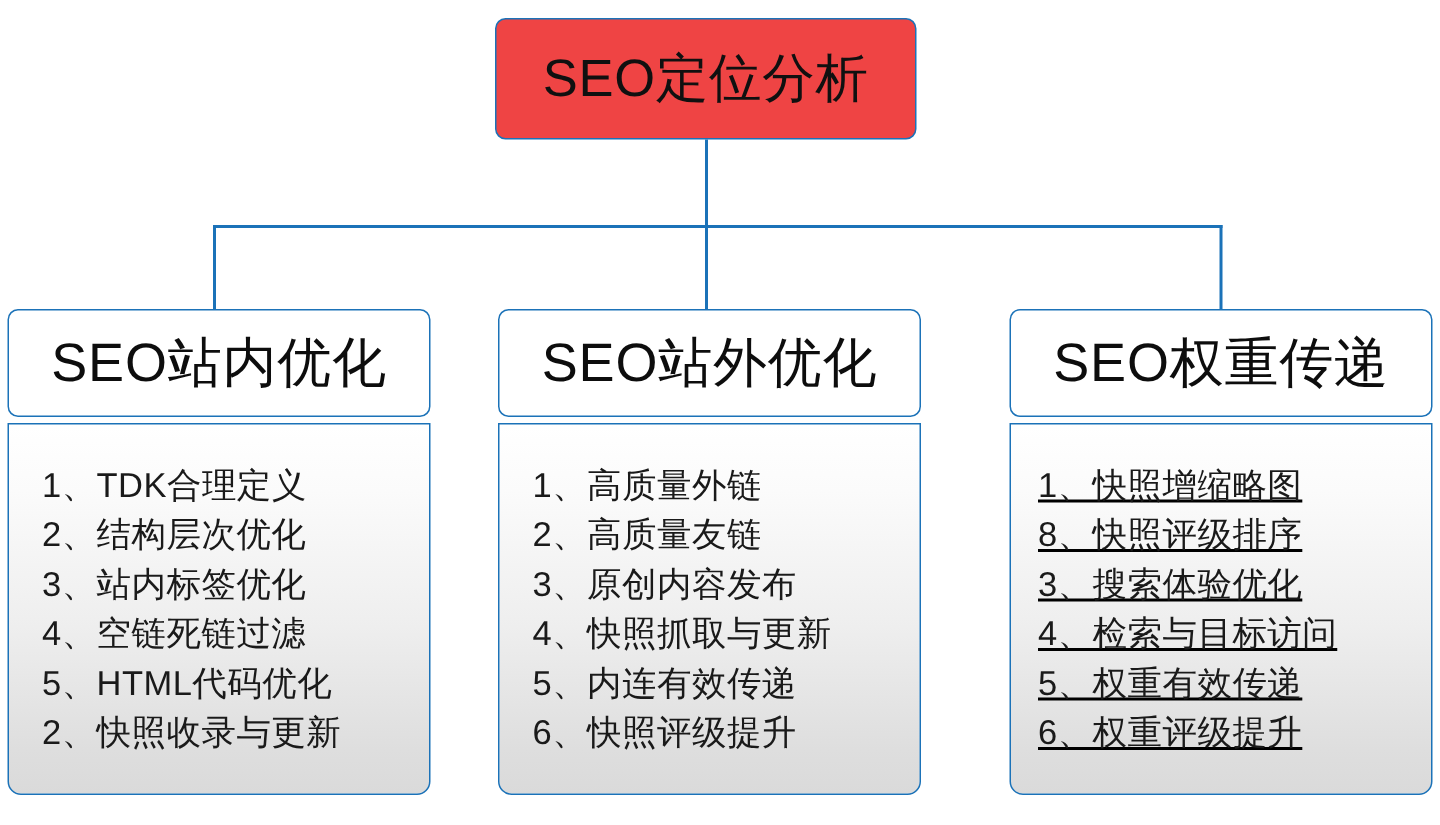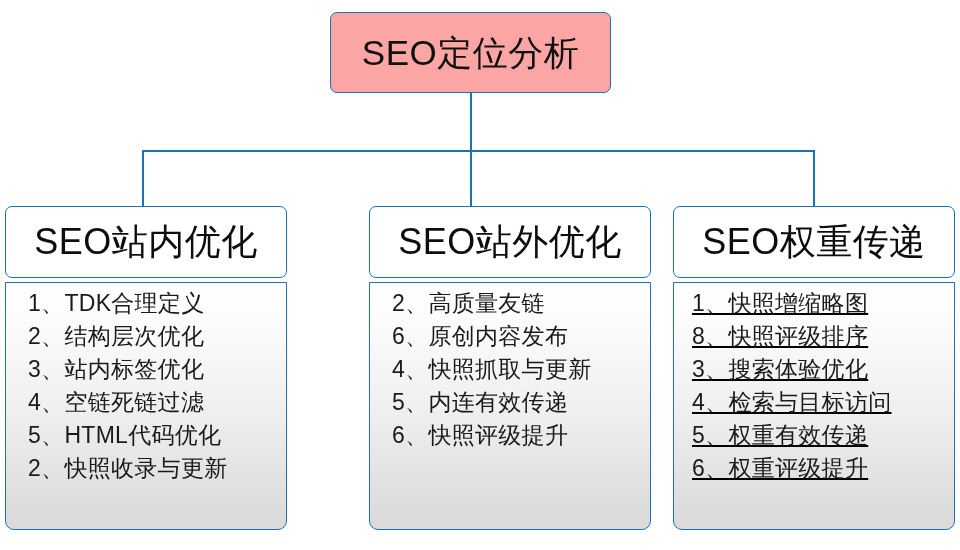--- a/index.html
+++ b/index.html
@@ -22,21 +22,21 @@
   
   .root-box {
     position: absolute;
     left: 330px;
     top: 12px;
     width: 281px;
     height: 81px;
     box-sizing: border-box;
     border: 1.6px solid #1b72b8;
     border-radius: 7px;
-    background: #fca5a5;
+    background: #ef4444;
     display: flex;
     align-items: center;
     justify-content: center;
   }
   .root-label {
     font-size: 35px;
     color: #101010;
     letter-spacing: 0.5px;
     line-height: 1;
   }
@@ -77,21 +77,21 @@
     height: 57px;
   }
 
   
   .column {
     position: absolute;
     top: 206px;
     width: 282px;
   }
   .col-1 { left: 5px; }
-  .col-2 { left: 332px; margin-left: 37px; }
+  .col-2 { left: 332px; }
   .col-3 { left: 673px; }
 
   .col-header {
     box-sizing: border-box;
     width: 100%;
     height: 72px;
     border: 1.6px solid #1b72b8;
     border-radius: 7px;
     background: #ffffff;
     display: flex;
@@ -108,21 +108,21 @@
 
   .col-body {
     box-sizing: border-box;
     margin-top: 4px;
     width: 100%;
     height: 248px;
     border: 1.4px solid #1b72b8;
     border-radius: 0 0 9px 9px;
     border-top: 1.4px solid #1b72b8;
     background: linear-gradient(to bottom, #ffffff 0%, #fbfbfb 18%, #eeeeee 55%, #dedede 88%, #dadada 100%);
-    padding: 4px 0 0 0;
+    padding: 24px 0 0 0;
     overflow: hidden;
   }
   .item-list {
     list-style: none;
     margin: 0;
     padding: 0 0 0 22px;
   }
   .item {
     font-size: 23px;
     color: #1a1a1a;
@@ -162,22 +162,23 @@
       </ul>
     </div>
   </div>
 
   <div class="column col-2">
     <div class="col-header">
       <span class="col-header-label">SEO站外优化</span>
     </div>
     <div class="col-body">
       <ul class="item-list">
+        <li class="item">1、高质量外链</li>
         <li class="item">2、高质量友链</li>
-        <li class="item">6、原创内容发布</li>
+        <li class="item">3、原创内容发布</li>
         <li class="item">4、快照抓取与更新</li>
         <li class="item">5、内连有效传递</li>
         <li class="item">6、快照评级提升</li>
       </ul>
     </div>
   </div>
 
   <div class="column col-3">
     <div class="col-header">
       <span class="col-header-label">SEO权重传递</span>

